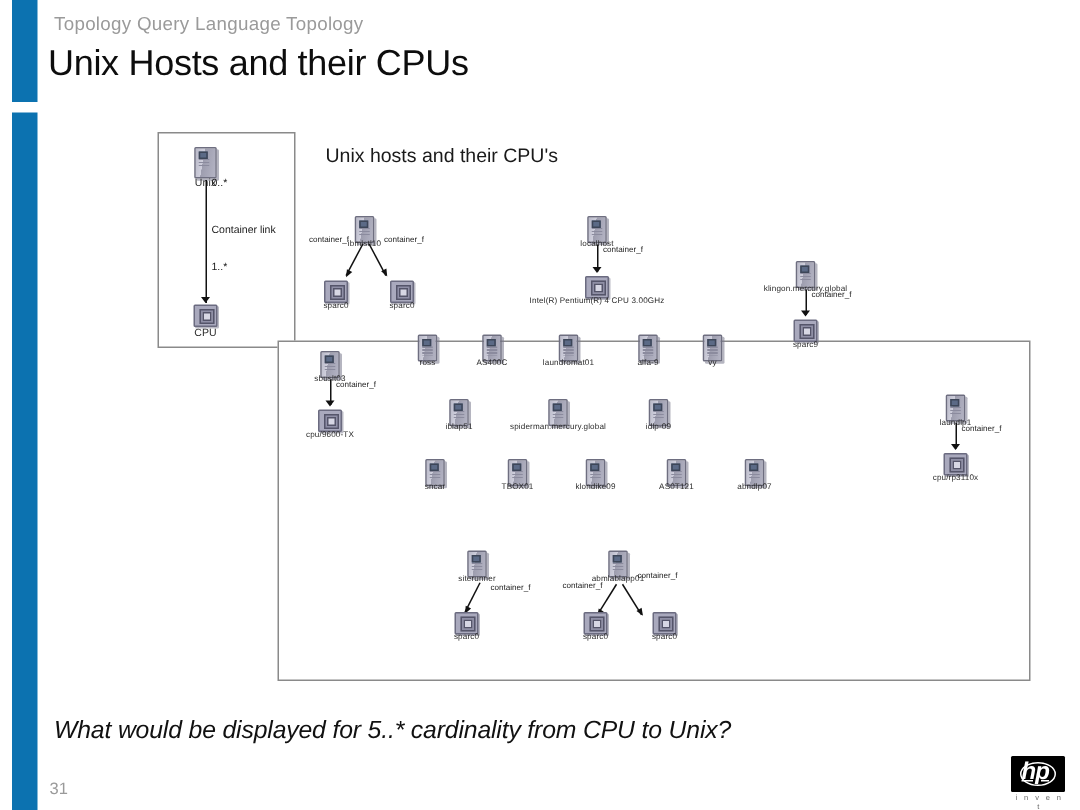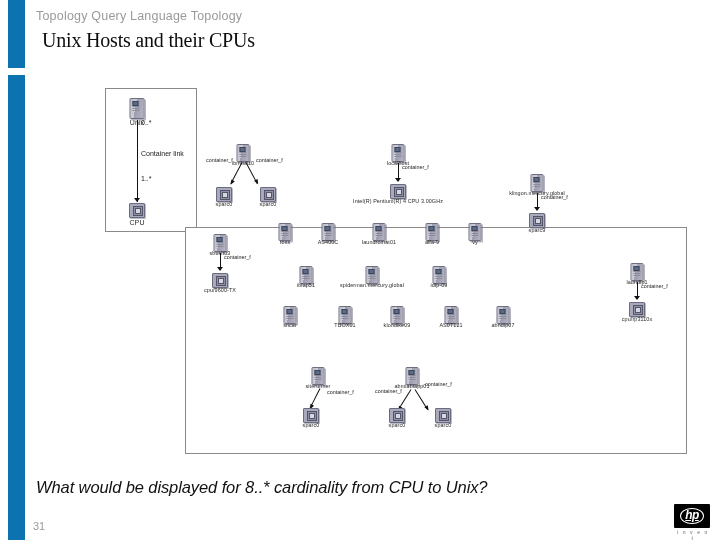--- a/index.html
+++ b/index.html
@@ -31,27 +31,26 @@
     position: absolute;
     left: 36px;
     top: 9px;
     font-size: 12.5px;
     color: #9a9a9a;
     letter-spacing: .2px;
     white-space: nowrap;
   }
   .slide-title {
     position: absolute;
-    left: 42px;
+    left: 32px;
     top: 29px;
-    font-size: 20px;
+    font-size: 24px;
     color: #0d0d0d;
     letter-spacing: -.2px;
     white-space: nowrap;
-    font-family: Liberation Serif, serif;
   }
 
   
   .diagram {
     position: absolute;
     left: 100px;
     top: 86px;
     width: 600px;
     height: 375px;
   }
@@ -223,23 +222,22 @@
     justify-content: center;
   }
   .hp-logo .hp-oval {
     width: 22px;
     height: 14px;
     border: 1.6px solid #fff;
     border-radius: 50%;
     color: #fff;
     font-style: italic;
     font-weight: bold;
-    font-size: 12px;
+    font-size: 16px;
     line-height: 12px;
-    text-align: center;
     letter-spacing: -.6px;
     text-decoration: underline;
   }
   .hp-invent {
     position: absolute;
     left: 676px;
     top: 529px;
     width: 34px;
     text-align: center;
     font-size: 5px;
@@ -270,20 +268,21 @@
 
   <div class="model-card" style="left:41px; top:33px;">0..*</div>
   <div class="model-card" style="left:41px; top:64px;">Container link</div>
   <div class="model-card" style="left:41px; top:89px;">1..*</div>
 
   <div class="node" style="left:37px; top:117px;">
     <span class="glyph ic-cpu"></span>
     <span class="lbl" style="top:16px; font-size:7px;">CPU</span>
   </div>
 
+  <div class="diagram-title">Unix hosts and their CPU's</div>
 
   <div class="panel panel-result"></div>
 
   <div class="node" style="left:143px; top:58px;">
     <span class="glyph ic-host"></span>
     <span class="lbl" style="top:17px;">ibmlstl10</span>
   </div>
   <div class="diag-link" style="left:142px; top:76px; width:24px; transform:rotate(118deg);">
       <span class="tip"></span>
     </div>
@@ -434,18 +433,18 @@
     <span class="glyph ic-cpu"></span>
     <span class="lbl" style="top:15px;">sparc0</span>
   </div>
   <div class="node" style="left:343px; top:322px;">
     <span class="glyph ic-cpu"></span>
     <span class="lbl" style="top:15px;">sparc0</span>
   </div>
 
 </div>
 
-<div class="caption">What would be displayed for 8..* cardinality from CPU to Unix?</div>
+<div class="caption">What would be displayed for 5..* cardinality from CPU to Unix?</div>
 <div class="slide-no">31</div>
 <div class="hp-logo">
   <div class="hp-oval">hp</div>
 </div>
 <div class="hp-invent">i n v e n t</div>
 
 </body></html>

